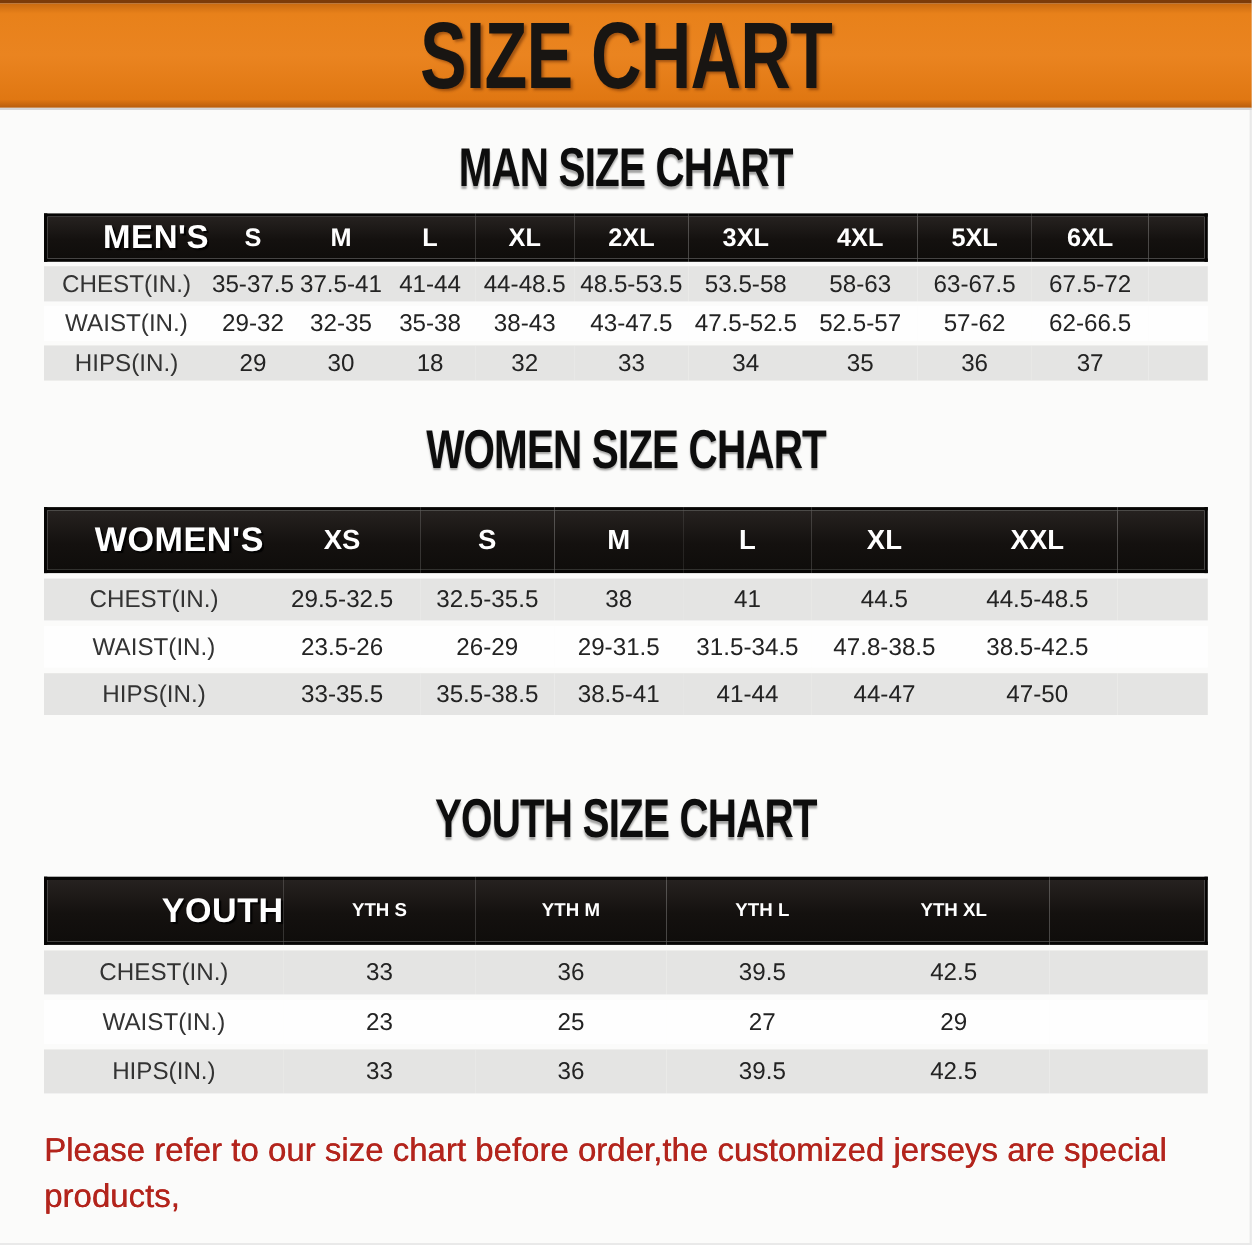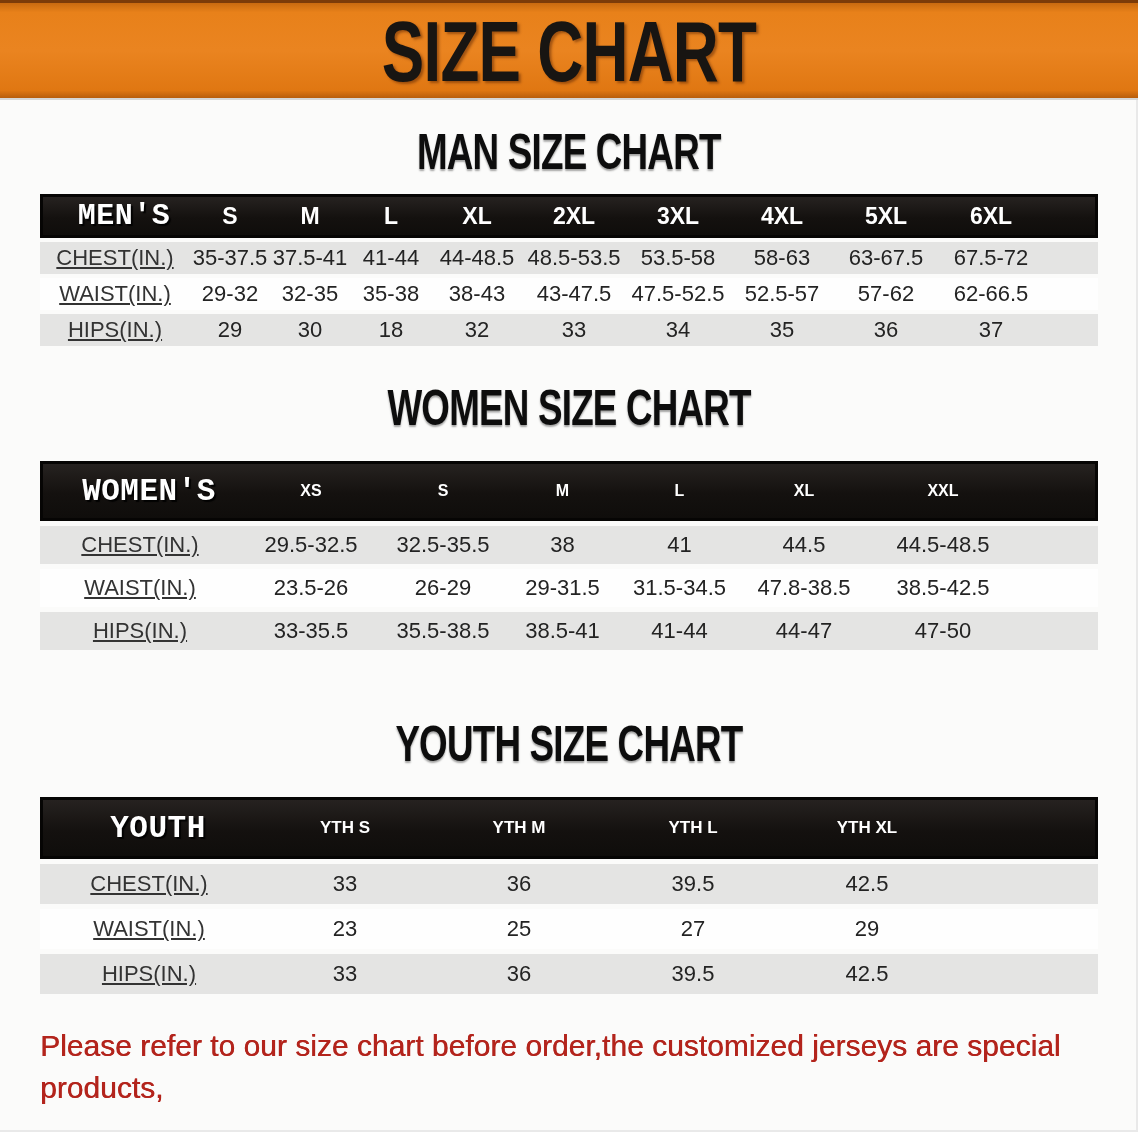--- a/index.html
+++ b/index.html
@@ -62,43 +62,43 @@
   .size-table th {
     background: linear-gradient(180deg, #262220 0%, #14110f 55%, #0f0d0b 100%);
     color: #ffffff;
     border-top: 3px solid #060504;
     border-bottom: 3px solid #060504;
     font-weight: bold;
     text-align: center;
     vertical-align: middle;
     overflow: hidden;
   }
-  .size-table th:first-child { border-left: 3px solid #060504; text-align: center; padding-left: 15px; font-family: Liberation Mono, monospace; }
+  .size-table th:first-child { border-left: 3px solid #060504; text-align: right; padding-left: 15px; }
   .size-table th:last-child  { border-right: 3px solid #060504; }
 
   .t-men   th { height: 44px; font-size: 23px; }
-  .t-women th { height: 60px; font-size: 16px; }
+  .t-women th { height: 60px; font-size: 25px; }
   .t-youth th { height: 62px; font-size: 17px; }
 
   .size-table th.lbl {
     font-size: 30px;
     letter-spacing: 0.5px;
     text-shadow: 2px 2px 1px rgba(0,0,0,0.9);
   }
   .t-women th.lbl, .t-youth th.lbl { font-size: 31px; }
 
   .size-table td {
     text-align: center;
     vertical-align: middle;
     font-size: 22px;
     color: #232323;
     overflow: hidden;
     white-space: nowrap;
   }
-  .size-table td.lbl { color: #333333; text-decoration: underline; }
+  .size-table td.lbl { color: #333333; }
   .t-men   td { height: 32px; }
   .t-women td { height: 38px; }
   .t-youth td { height: 40px; }
 
   .size-table tbody tr:nth-child(odd) td  { background: #e4e4e3; }
   .size-table tbody tr:nth-child(even) td { background: #fefefe; }
 
   
   .disclaimer {
     margin: 26px 20px 0 40px;

